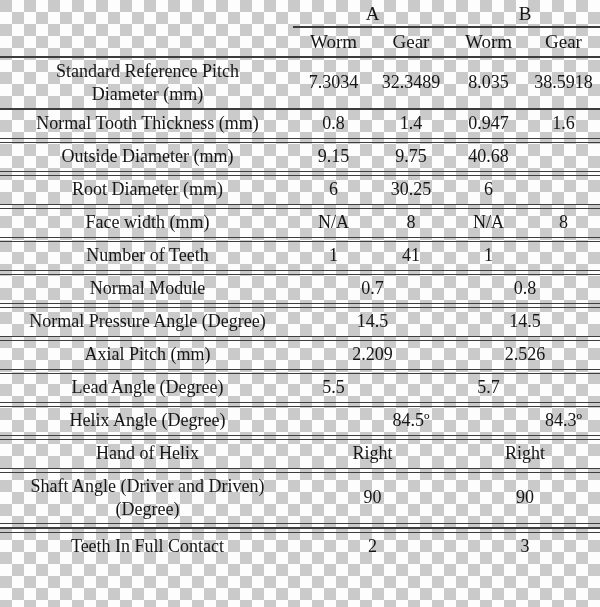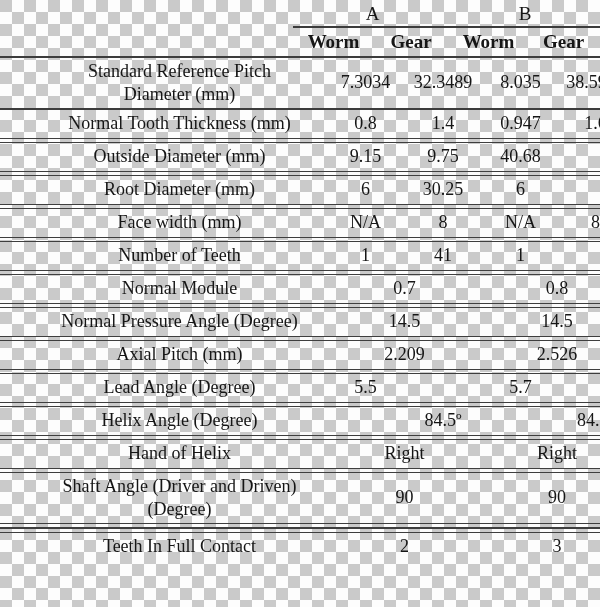--- a/index.html
+++ b/index.html
@@ -25,23 +25,23 @@
     font-size: 18px;
     line-height: 1.25;
   }
   .label {
     white-space: pre-line;
     padding: 0 6px;
   }
   .span2 { grid-column: span 2; }
   .group-header-row { height: 24px; }
   .group-header-row .cell { font-size: 19px; }
-  .subheader-row { height: 28px; font-weight: bold; }
+  .subheader-row { height: 28px; }
   .subheader-row .cell { font-size: 19px; }
-  .data-row { min-height: 28px; padding-left: 32px; }
+  .data-row { min-height: 28px; }
   .data-row.tall { min-height: 50px; }
   .rule-partial {
     height: 1.5px;
     background: #3c3c3c;
     margin-left: 293px;
   }
   .rule-single { height: 2px; background: #3c3c3c; }
   .rule-double {
     height: 3px;
     border-top: 1.5px solid #3e3e3e;

